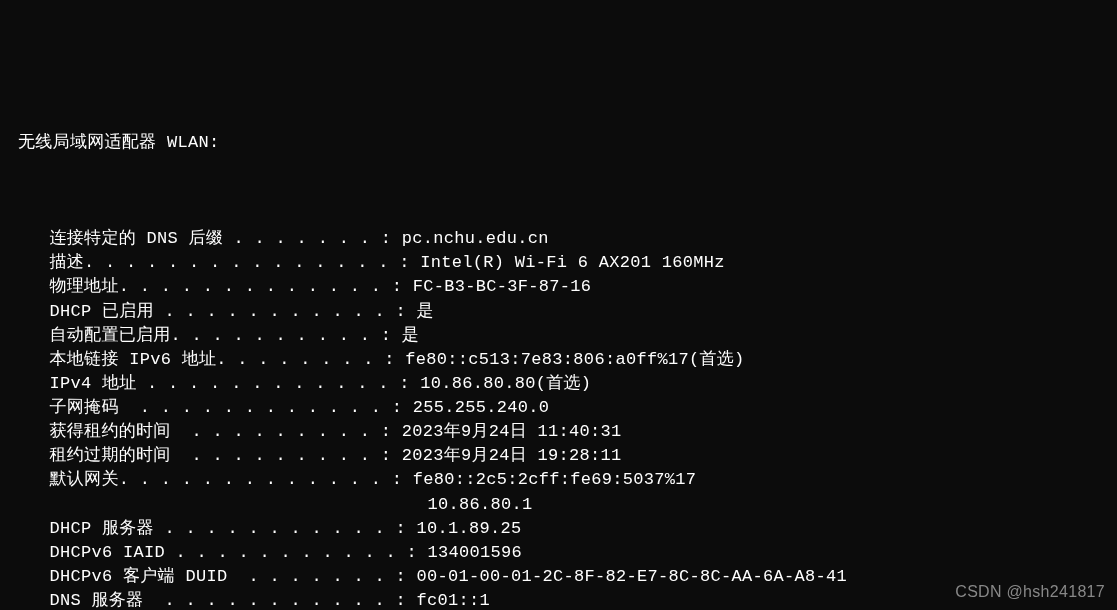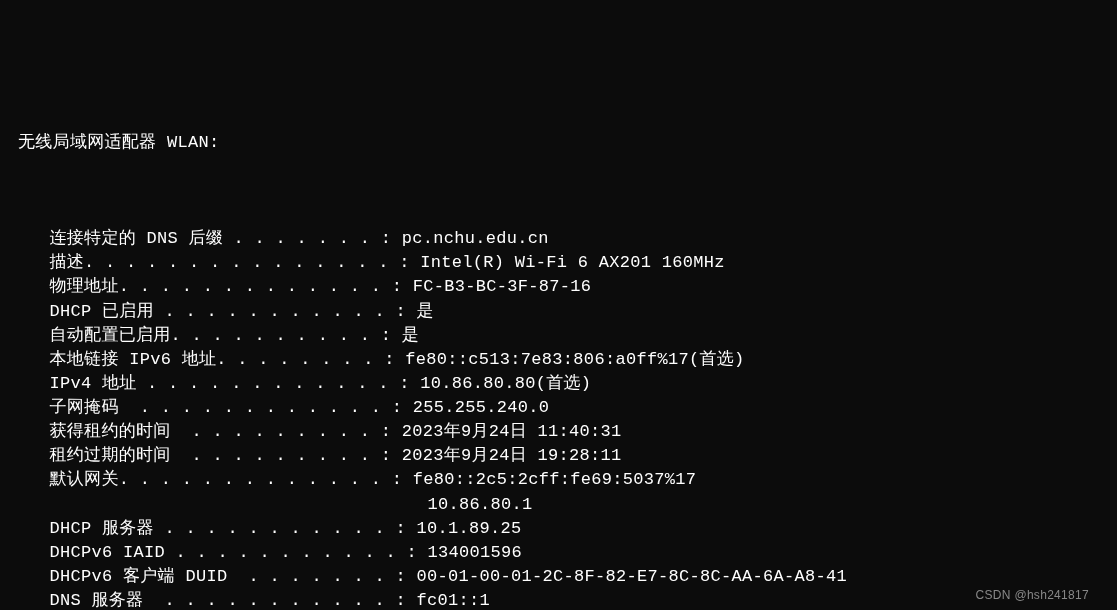--- a/index.html
+++ b/index.html
@@ -19,22 +19,22 @@
       overflow: hidden;
       white-space: pre;
       letter-spacing: 0.3px;
     }
     .line {
       display: block;
     }
     .watermark {
       position: absolute;
       bottom: 6px;
-      right: 28px;
-      font-size: 12px;
+      right: 12px;
+      font-size: 16px;
       color: #888;
       font-family: sans-serif;
     }
   </style>
 </head>
 <body>
 
 
 
 <div>

